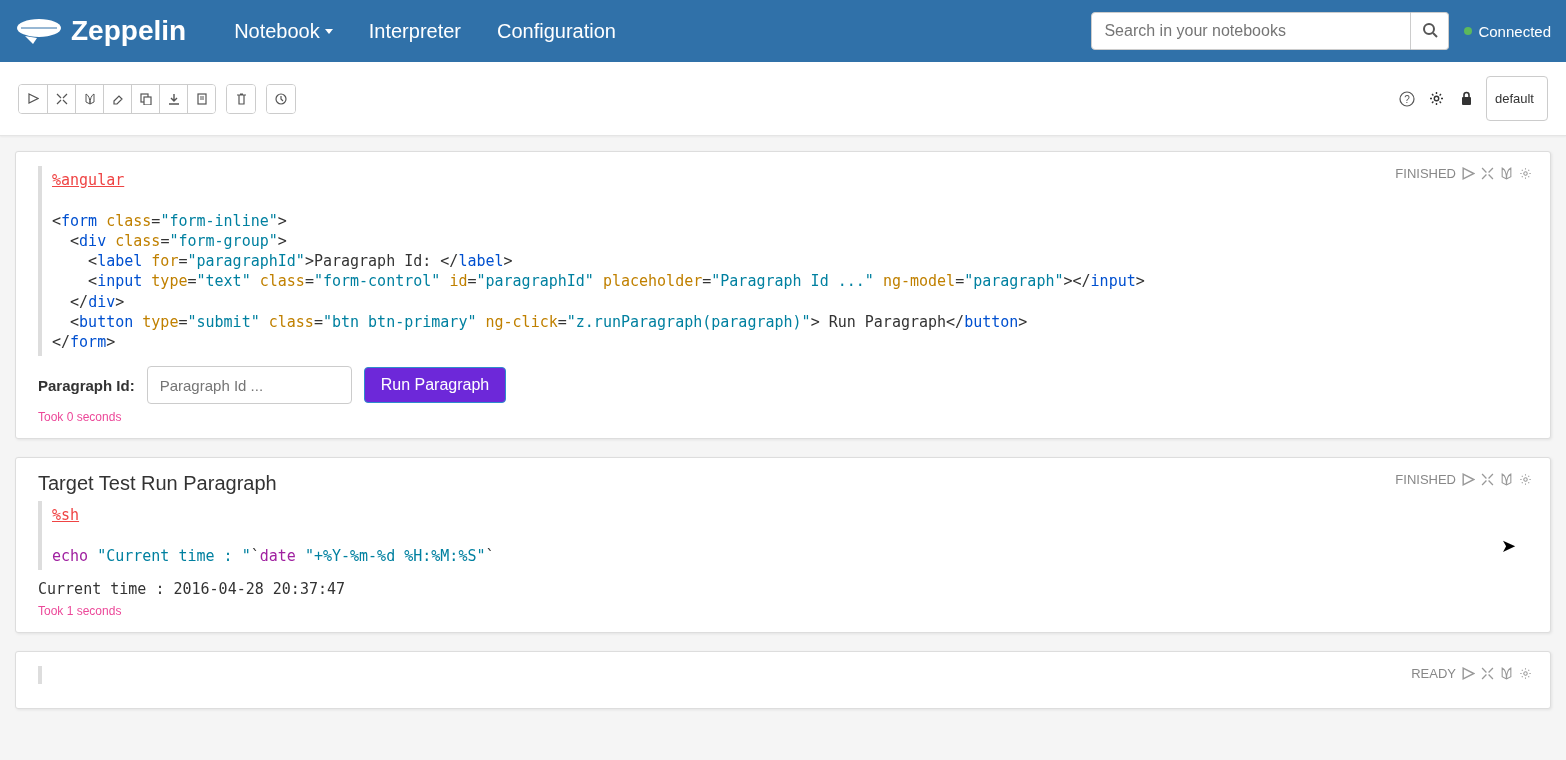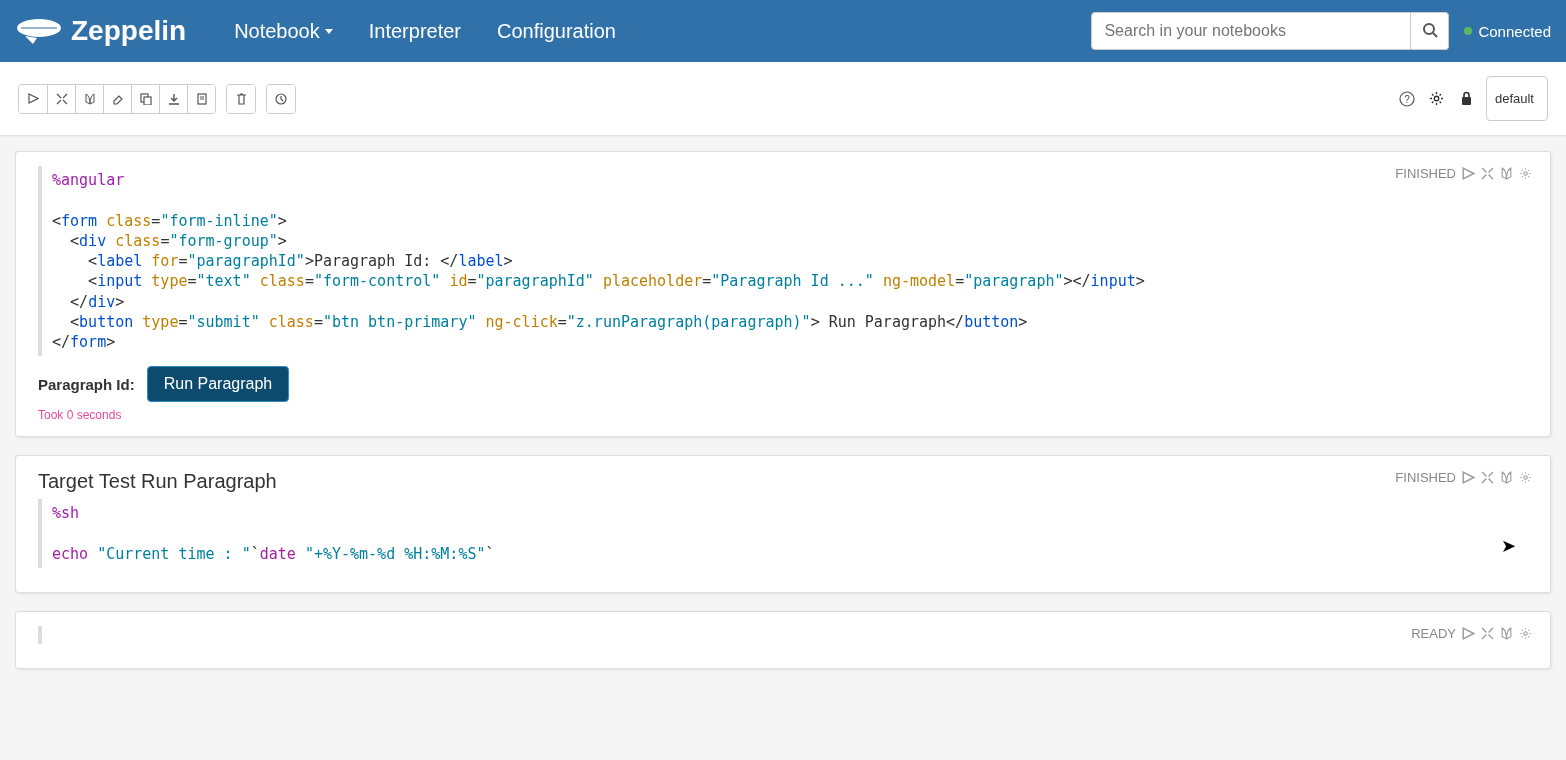--- a/index.html
+++ b/index.html
@@ -26,25 +26,25 @@
 .content { padding: 15px; }
 .paragraph { background: #fff; border: 1px solid #ddd; border-radius: 3px; box-shadow: 1px 1px 3px rgba(0,0,0,0.08); padding: 14px 22px; margin-bottom: 18px; position: relative; }
 .paragraph .p-title { font-size: 20px; font-weight: 500; color: #333; margin-bottom: 6px; }
 .paragraph .p-controls { position: absolute; right: 18px; top: 14px; display: flex; align-items: center; gap: 6px; color: #888; font-size: 13px; }
 .paragraph .p-controls .ctrl-icon { cursor: pointer; color: #999; display: inline-flex; align-items: center; }
 .code-block { border-left: 4px solid #ddd; padding: 4px 0 4px 10px; font-family: "Menlo","Monaco","Consolas",monospace; font-size: 15px; line-height: 1.35; white-space: pre; color: #333; margin-bottom: 10px; overflow-x: auto; }
 .code-block .kw { color: #a020a0; }
 .code-block .attr { color: #c08000; }
 .code-block .str { color: #0080a0; }
 .code-block .tag { color: #0050d0; }
-.code-block .neutral { color: #a21caf; }
+.code-block .neutral { color: #ef4444; text-decoration: underline; }
 .form-inline { display: flex; align-items: center; gap: 12px; margin-top: 6px; }
 .form-inline label { font-weight: 700; font-size: 15px; }
 .form-inline input[type=text] { height: 38px; width: 205px; border: 1px solid #ccc; border-radius: 4px; padding: 0 12px; font-size: 15px; color: #888; }
-.btn-primary { background: #0c4a6e; border: 1px solid #2e8ccc; color: #fff; border-radius: 4px; padding: 8px 16px; font-size: 16px; cursor: pointer; }
+.btn-primary { background: #6d28d9; border: 1px solid #2e8ccc; color: #fff; border-radius: 4px; padding: 8px 16px; font-size: 16px; cursor: pointer; }
 .footer-text { color: #ec4899; font-size: 12px; margin-top: 6px; }
 .output-text { font-family: "Menlo","Monaco","Consolas",monospace; font-size: 15px; margin-top: 6px; }
 .cursor-arrow { position: absolute; right: 50px; top: 535px; font-size: 18px; color: #000; pointer-events: none; }
 .gap { margin-left: 10px; }
 </style>
 </head>
 <body>
 
 <div class="navbar">
   <div class="logo">
@@ -190,20 +190,21 @@
 
 &lt;<span class="tag">form</span> <span class="attr">class</span>=<span class="str">"form-inline"</span>&gt;
   &lt;<span class="tag">div</span> <span class="attr">class</span>=<span class="str">"form-group"</span>&gt;
     &lt;<span class="tag">label</span> <span class="attr">for</span>=<span class="str">"paragraphId"</span>&gt;Paragraph Id: &lt;/<span class="tag">label</span>&gt;
     &lt;<span class="tag">input</span> <span class="attr">type</span>=<span class="str">"text"</span> <span class="attr">class</span>=<span class="str">"form-control"</span> <span class="attr">id</span>=<span class="str">"paragraphId"</span> <span class="attr">placeholder</span>=<span class="str">"Paragraph Id ..."</span> <span class="attr">ng-model</span>=<span class="str">"paragraph"</span>&gt;&lt;/<span class="tag">input</span>&gt;
   &lt;/<span class="tag">div</span>&gt;
   &lt;<span class="tag">button</span> <span class="attr">type</span>=<span class="str">"submit"</span> <span class="attr">class</span>=<span class="str">"btn btn-primary"</span> <span class="attr">ng-click</span>=<span class="str">"z.runParagraph(paragraph)"</span>&gt; Run Paragraph&lt;/<span class="tag">button</span>&gt;
 &lt;/<span class="tag">form</span>&gt;</div>
     <div class="form-inline">
       <label>Paragraph Id:</label>
+      <input type="text" placeholder="Paragraph Id ..." style="">
       <button class="btn-primary">Run Paragraph</button>
     </div>
     <div class="footer-text">Took 0 seconds</div>
   </div>
 
   <div class="paragraph">
     <div class="p-controls">
       <span>FINISHED</span>
       <span class="ctrl-icon">
           <svg width="13" height="13" viewBox="0 0 11 11">
@@ -224,20 +225,22 @@
           <svg width="13" height="13" viewBox="0 0 15 15">
             <circle cx="7.5" cy="7.5" r="2" fill="none" stroke="#999" stroke-width="1.2"></circle>
             <path d="M7.5 1.5 L7.5 3 M7.5 12 L7.5 13.5 M1.5 7.5 L3 7.5 M12 7.5 L13.5 7.5 M3.2 3.2 L4.3 4.3 M10.7 10.7 L11.8 11.8 M3.2 11.8 L4.3 10.7 M10.7 4.3 L11.8 3.2" stroke="#999" stroke-width="1.2"></path>
           </svg>
         </span>
     </div>
     <div class="p-title">Target Test Run Paragraph</div>
     <div class="code-block"><span class="neutral">%sh</span>
 
 <span class="kw">echo</span> <span class="str">"Current time : "</span>`<span class="kw">date</span> <span class="str">"+%Y-%m-%d %H:%M:%S"</span>`</div>
+    <div class="output-text">Current time : 2016-04-28 20:37:47</div>
+    <div class="footer-text">Took 1 seconds</div>
   </div>
 
   <div class="paragraph">
     <div class="p-controls">
       <span>READY</span>
       <span class="ctrl-icon">
           <svg width="13" height="13" viewBox="0 0 11 11">
             <polygon points="1,1 10,5.5 1,10" fill="none" stroke="#999" stroke-width="1.2"></polygon>
           </svg>
         </span>

